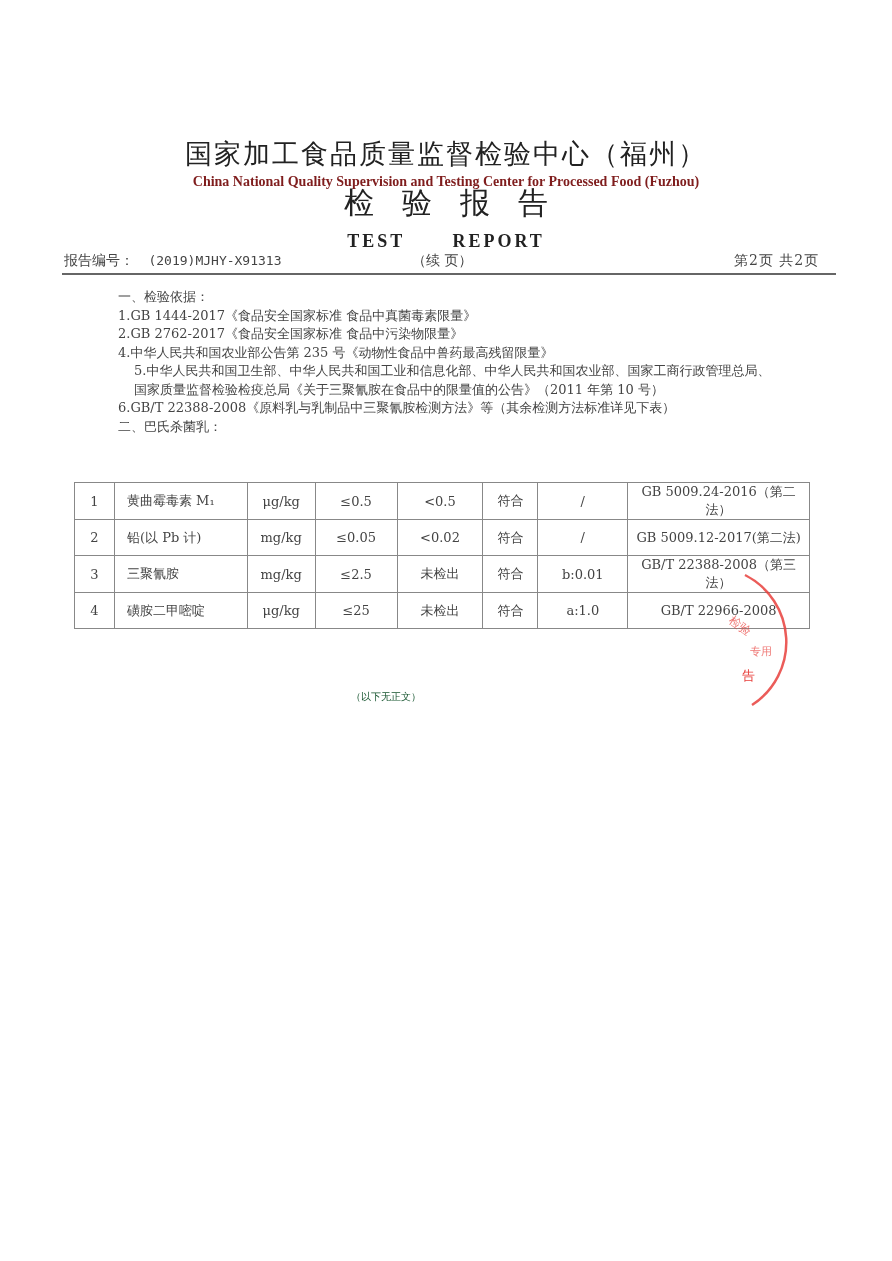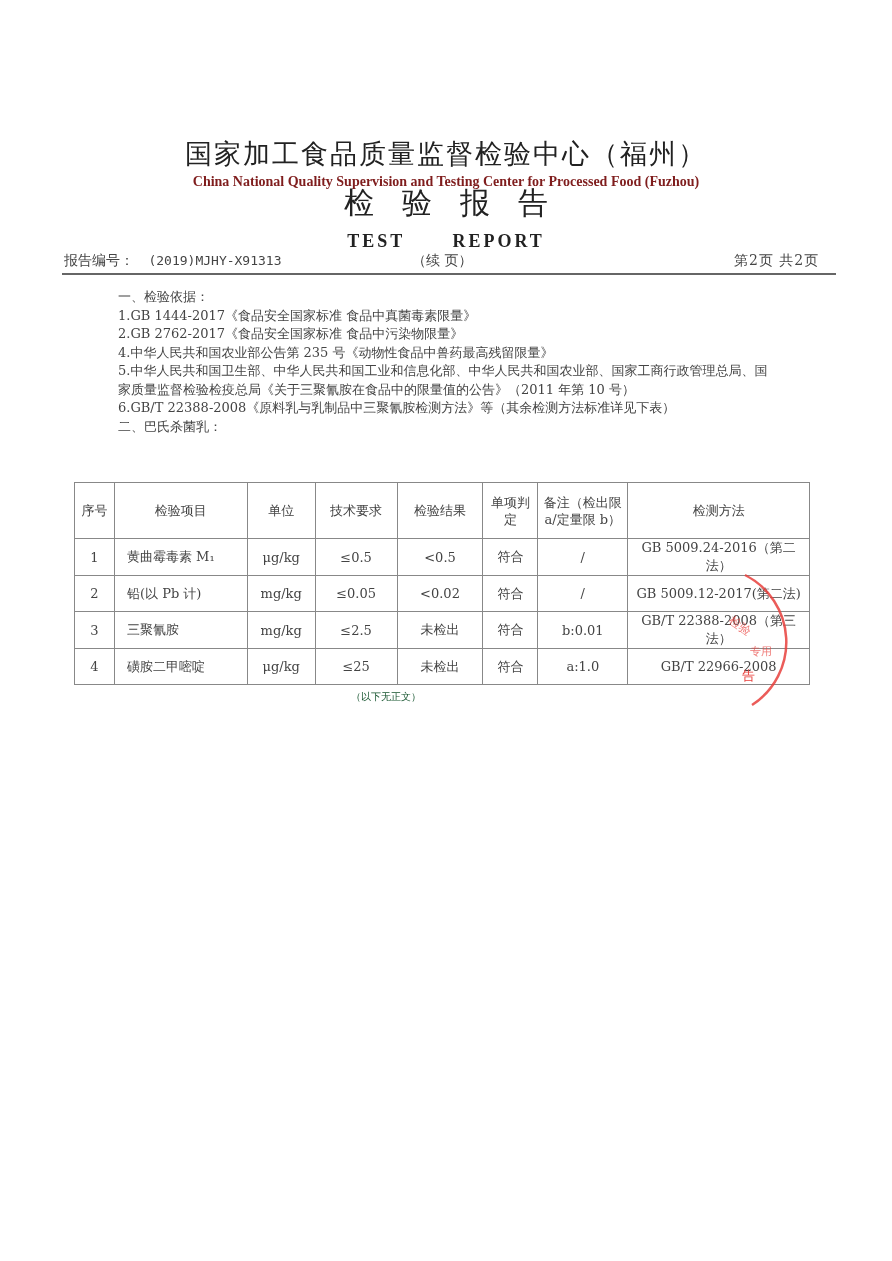--- a/index.html
+++ b/index.html
@@ -10,21 +10,21 @@
   .title-en { left:0; width:892px; top:174px; text-align:center; font-size:14px; font-weight:bold; color:#7f1d1d; font-family:"Liberation Serif", serif; }
   .report-cn { left:0; width:892px; top:183px; text-align:center; font-size:30px; letter-spacing:28px; color:#222; padding-left:28px; box-sizing:border-box; }
   .report-en { left:0; width:892px; top:231px; text-align:center; font-size:18px; font-weight:bold; letter-spacing:3px; color:#222; font-family:"Liberation Serif", serif; word-spacing:40px; }
   .meta { top:252px; font-size:14px; color:#444; }
   .meta-no { left:64px; }
   .meta-cont { left:412px; }
   .meta-page { left:722px; letter-spacing:1px;margin-left:12px; }
   .rule { left:62px; top:273px; width:774px; height:2px; background:#666; }
   .basis { left:118px; top:288px; font-size:13px; line-height:18.5px; color:#444; width:660px; }
   .basis div { white-space:nowrap; }
-  .basis .wrap { white-space:normal; }
+  .basis .wrap { white-space:normal;margin-left:16px; }
   table.res { position:absolute; left:74px; top:482px; width:736px; border-collapse:collapse; font-size:13px; color:#444; }
   table.res td, table.res th { border:1px solid #888; text-align:center; font-weight:normal; padding:0 4px; }
   table.res th { height:55px; line-height:17px; }
   table.res td { height:35px; }
   table.res td.item { text-align:left; padding-left:12px; }
   .footer-note { left:0; width:772px; top:690px; text-align:center; font-size:10px; color:#14532d; }
   .stamp { left:690px; top:560px; width:130px; height:150px; }
 </style>
 </head>
 <body>
@@ -57,30 +57,20 @@
     <col style="width:40px">
       <col style="width:133px">
       <col style="width:68px">
       <col style="width:82px">
     <col style="width:86px">
       <col style="width:55px">
       <col style="width:90px">
       <col style="width:182px">
   </colgroup>
   <tbody>
-      <tr>
-    <th>序号</th>
-    <th>检验项目</th>
-    <th>单位</th>
-    <th>技术要求</th>
-    <th>检验结果</th>
-    <th>单项判定</th>
-    <th>备注（检出限 a/定量限 b）</th>
-    <th>检测方法</th>
-  </tr>
   <tr>
     <td>1</td>
     <td class="item">黄曲霉毒素 M₁</td>
     <td>μg/kg</td>
     <td>≤0.5</td>
     <td>&lt;0.5</td>
     <td>符合</td>
     <td>/</td>
     <td>GB 5009.24-2016（第二法）</td>
   </tr>

